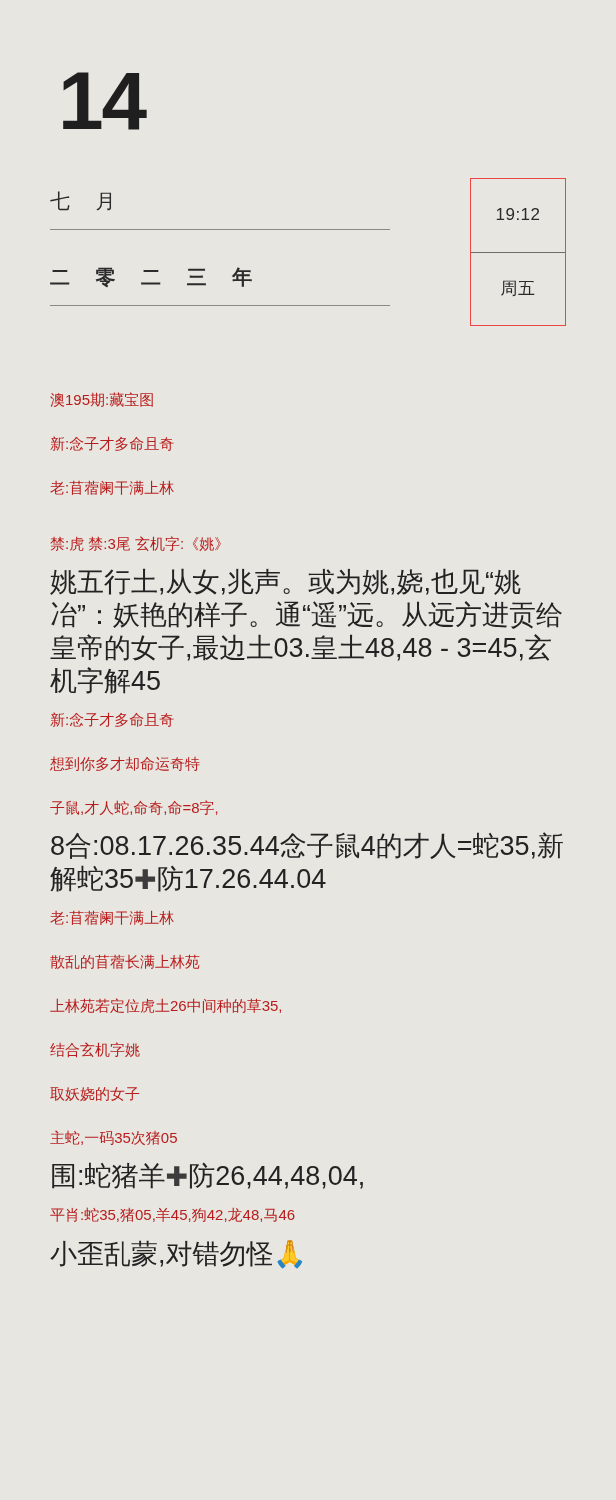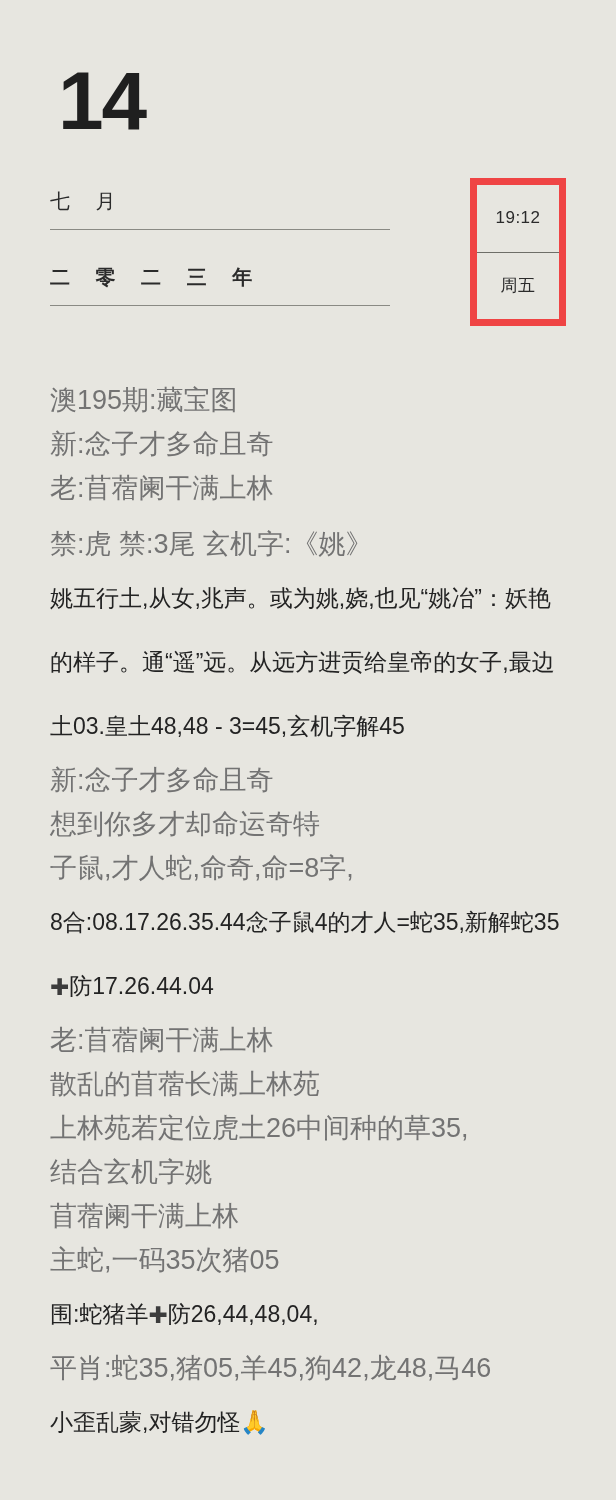--- a/index.html
+++ b/index.html
@@ -63,21 +63,21 @@
     font-weight: bold;
   }
 
   
   .time-box {
     position: absolute;
     right: 50px;
     top: 178px;
     width: 96px;
     height: 148px;
-    border: 7px solid #ef4444;
+    border: 1px solid #ef4444;
     box-sizing: border-box;
     display: flex;
     flex-direction: column;
   }
   .time-box .tb-cell {
     flex: 1;
     display: flex;
     align-items: center;
     justify-content: center;
     font-size: 17px;
@@ -87,33 +87,33 @@
   .time-box .tb-divider {
     height: 1px;
     background: #6e6e68;
   }
 
   
   .content {
     padding: 62px 50px 0 50px;
   }
   .line {
-    font-size: 27px;
+    font-size: 15px;
     line-height: 44px;
-    color: #737373;
+    color: #b91c1c;
     white-space: pre-wrap;
     word-break: break-word;
     font-family: "Liberation Sans", "DejaVu Sans", sans-serif;
   }
   .line.gap {
     margin-top: 12px;
   }
   .para {
-    font-size: 23px;
-    line-height: 64px;
+    font-size: 27px;
+    line-height: 33px;
     color: #232323;
   }
   .mark-red {
     background: #e8312a;
     color: #ffffff;
     padding: 0 2px;
     border-radius: 2px;
   }
   .plus-glyph {
     display: inline-block;
@@ -160,21 +160,21 @@
     <div class="line">新:念子才多命且奇</div>
     <div class="line">想到你多才却命运奇特</div>
     <div class="line">子鼠,才人蛇,命奇,命=8字,</div>
     <div class="para">
       <span>8合:08.17.26.35.44念子鼠4的才人=蛇35,新解蛇35</span><span class="plus-glyph">✚</span><span>防17.26.44.04</span>
     </div>
     <div class="line">老:苜蓿阑干满上林</div>
     <div class="line">散乱的苜蓿长满上林苑</div>
     <div class="line">上林苑若定位虎土26中间种的草35,</div>
     <div class="line">结合玄机字姚</div>
-    <div class="line">苜蓿阑干满上林</div>
+    <div class="line">取妖娆的女子</div>
     <div class="line">主蛇,一码35次猪05</div>
     <div class="para">
       <span>围:蛇猪羊</span><span class="plus-glyph">✚</span><span>防26,44,48,04,</span>
     </div>
     <div class="line">平肖:蛇35,猪05,羊45,狗42,龙48,马46</div>
     <div class="para">
       <span>小歪乱蒙,对错勿怪</span><span class="emoji">🙏</span>
     </div>
   </div>
 

